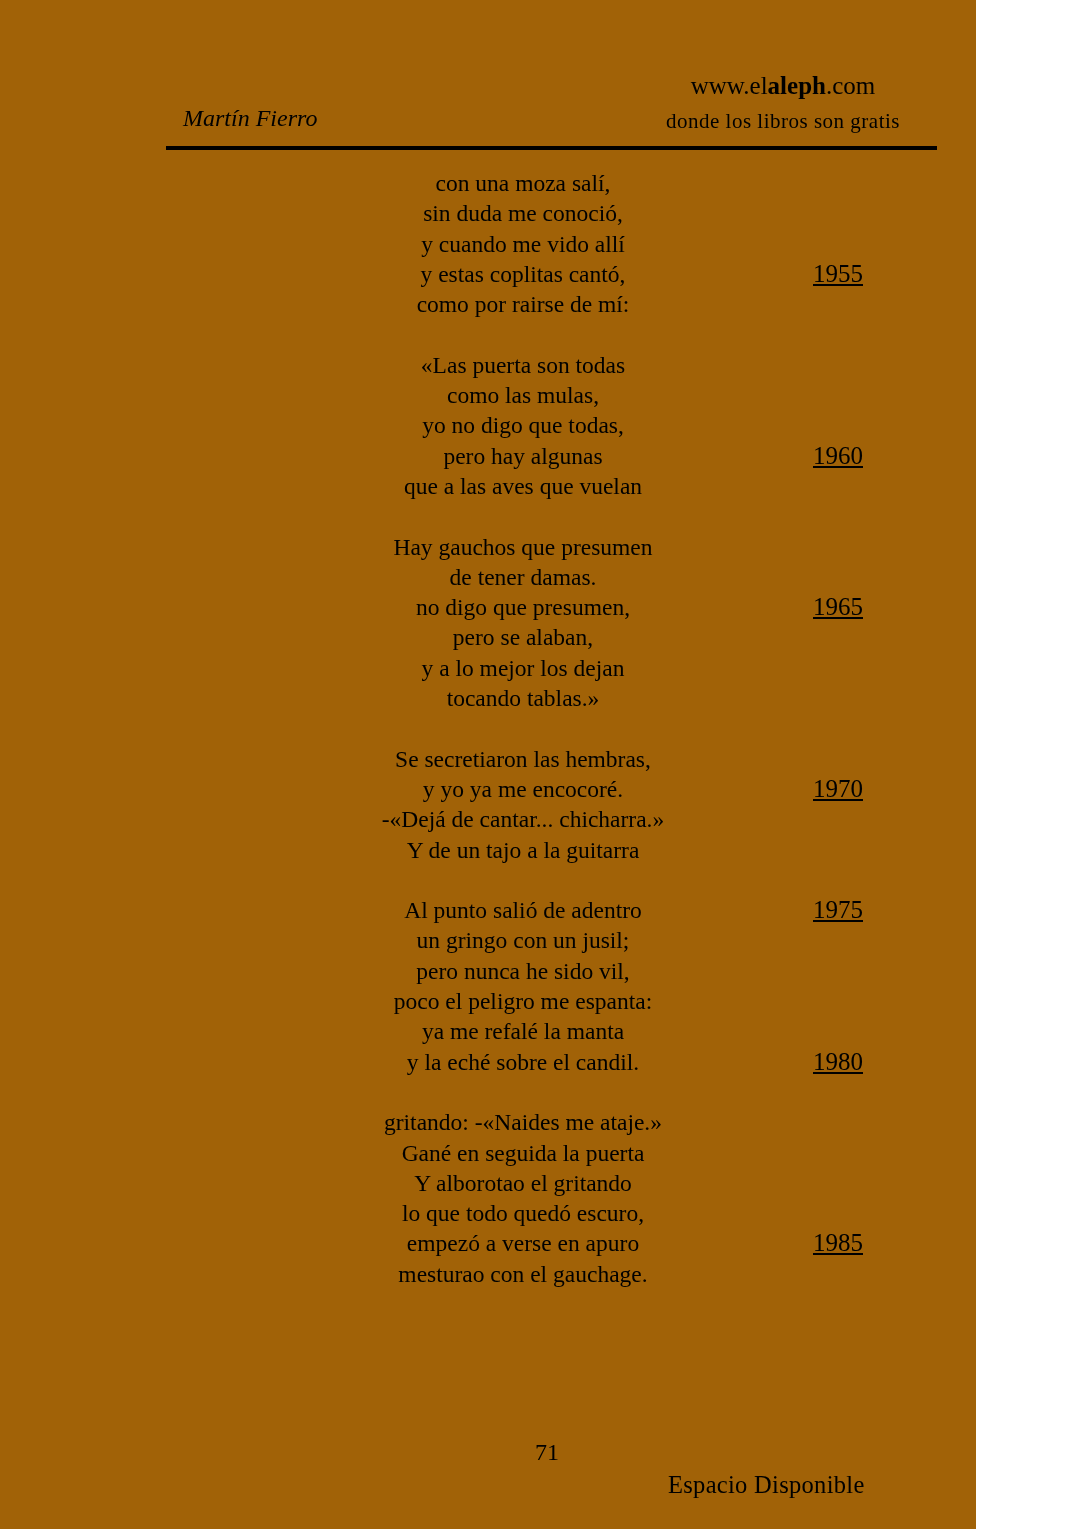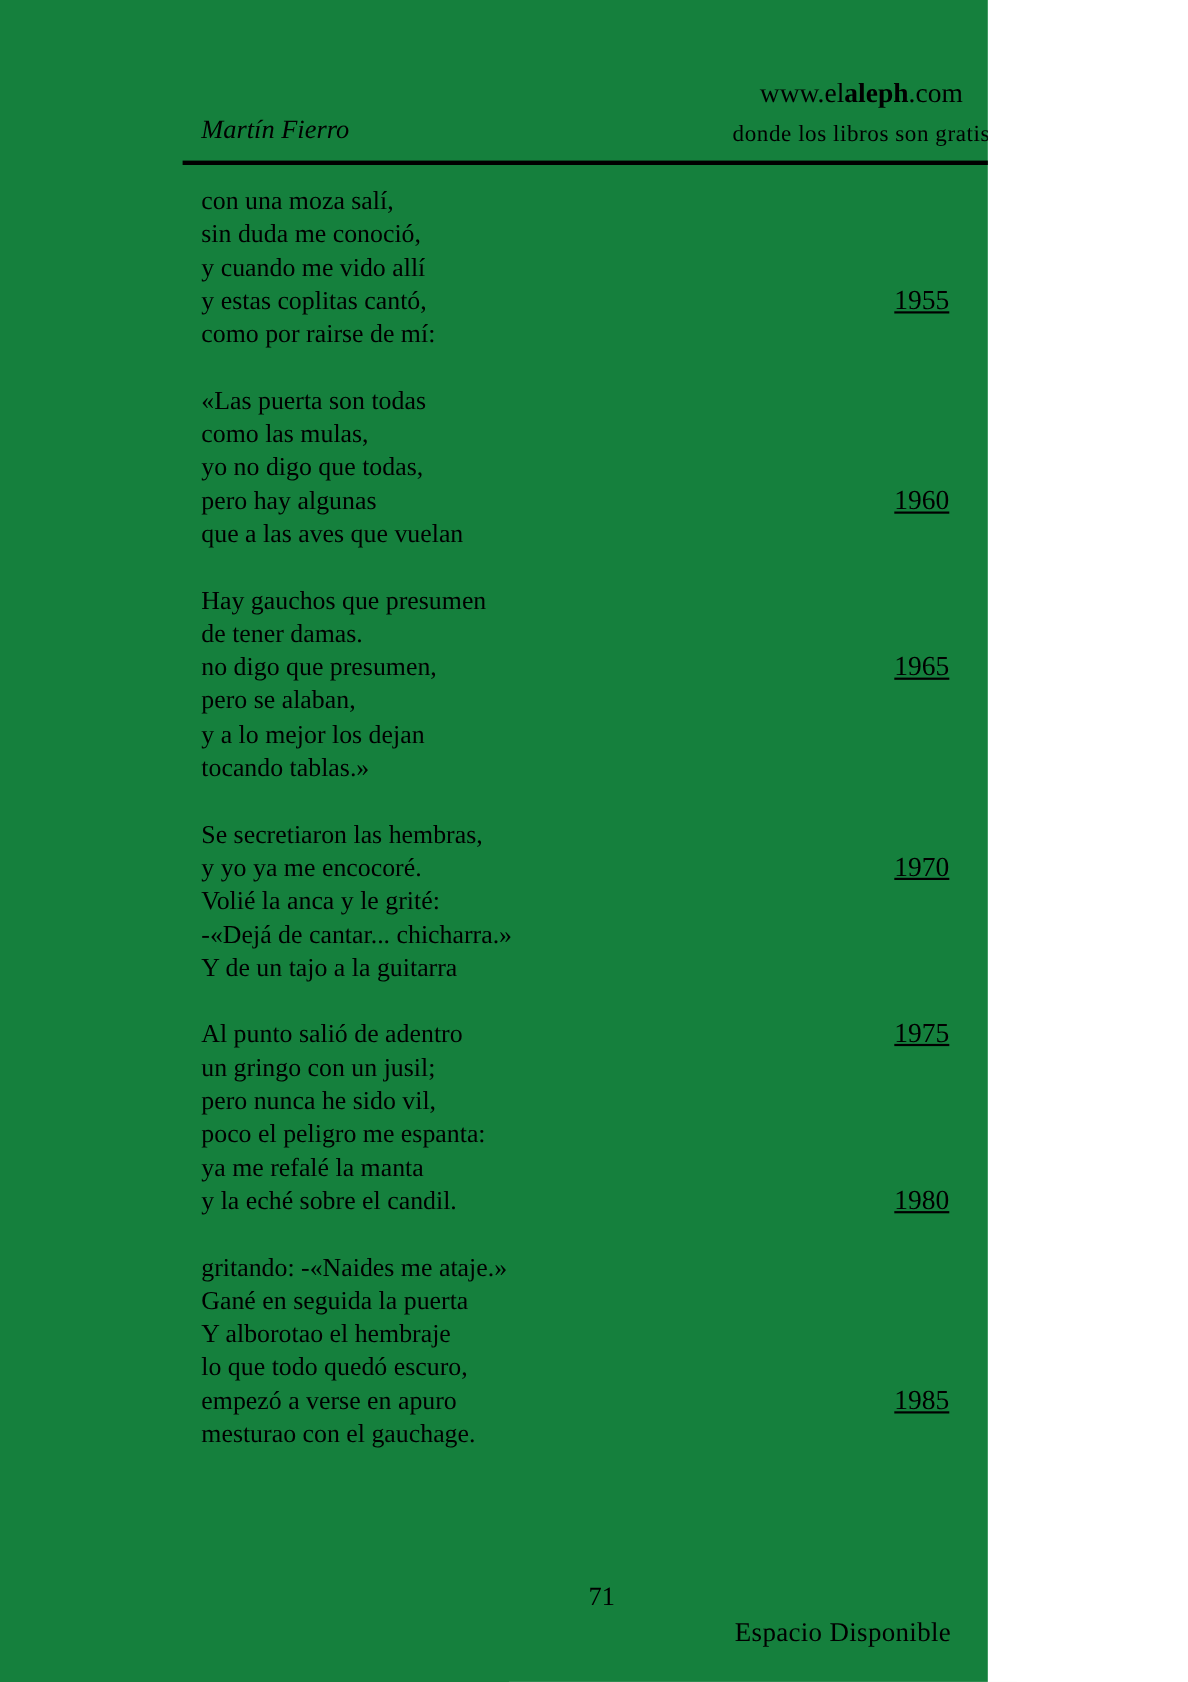--- a/index.html
+++ b/index.html
@@ -1,20 +1,20 @@
 <!DOCTYPE html>
 <html><head>
 <meta charset="utf-8">
 <style>
   html, body { margin: 0; padding: 0; background: #ffffff; }
   .page {
     position: relative;
-    width: 898px;
+    width: 976px;
     height: 1529px;
-    background: #15803d;
+    background: #a16207;
     color: #000000;
     font-family: "Liberation Serif", "DejaVu Serif", serif;
     overflow: hidden;
   }
 
   
   .header-right {
     position: absolute;
     top: 72px;
     left: 630px;
@@ -57,20 +57,21 @@
     left: 183px;
     width: 680px;
     font-size: 23.5px;
   }
   .stanza { margin-bottom: 30.3px; }
   .line {
     position: relative;
     height: 30.3px;
     line-height: 30.3px;
     white-space: nowrap;
+    text-align: center;
   }
   .num {
     position: absolute;
     right: 0;
     top: 0;
     font-size: 25px;
     text-decoration: underline;
   }
 
   
@@ -130,38 +131,37 @@
       <div class="line"><span>de tener damas.</span><span class="num"></span></div>
       <div class="line"><span>no digo que presumen,</span><span class="num">1965</span></div>
       <div class="line"><span>pero se alaban,</span><span class="num"></span></div>
       <div class="line"><span>y a lo mejor los dejan</span><span class="num"></span></div>
       <div class="line"><span>tocando tablas.»</span><span class="num"></span></div>
     </div>
 
     <div class="stanza">
       <div class="line"><span>Se secretiaron las hembras,</span><span class="num"></span></div>
       <div class="line"><span>y yo ya me encocoré.</span><span class="num">1970</span></div>
-      <div class="line"><span>Volié la anca y le grité:</span><span class="num"></span></div>
       <div class="line"><span>-«Dejá de cantar... chicharra.»</span><span class="num"></span></div>
       <div class="line"><span>Y de un tajo a la guitarra</span><span class="num"></span></div>
     </div>
 
     <div class="stanza">
       <div class="line"><span>Al punto salió de adentro</span><span class="num">1975</span></div>
       <div class="line"><span>un gringo con un jusil;</span><span class="num"></span></div>
       <div class="line"><span>pero nunca he sido vil,</span><span class="num"></span></div>
       <div class="line"><span>poco el peligro me espanta:</span><span class="num"></span></div>
       <div class="line"><span>ya me refalé la manta</span><span class="num"></span></div>
       <div class="line"><span>y la eché sobre el candil.</span><span class="num">1980</span></div>
     </div>
 
     <div class="stanza">
       <div class="line"><span>gritando: -«Naides me ataje.»</span><span class="num"></span></div>
       <div class="line"><span>Gané en seguida la puerta</span><span class="num"></span></div>
-      <div class="line"><span>Y alborotao el hembraje</span><span class="num"></span></div>
+      <div class="line"><span>Y alborotao el gritando</span><span class="num"></span></div>
       <div class="line"><span>lo que todo quedó escuro,</span><span class="num"></span></div>
       <div class="line"><span>empezó a verse en apuro</span><span class="num">1985</span></div>
       <div class="line"><span>mesturao con el gauchage.</span><span class="num"></span></div>
     </div>
 
   </div>
 
   <div class="footer-pageno">71</div>
   <div class="footer-note">Espacio Disponible</div>
 

